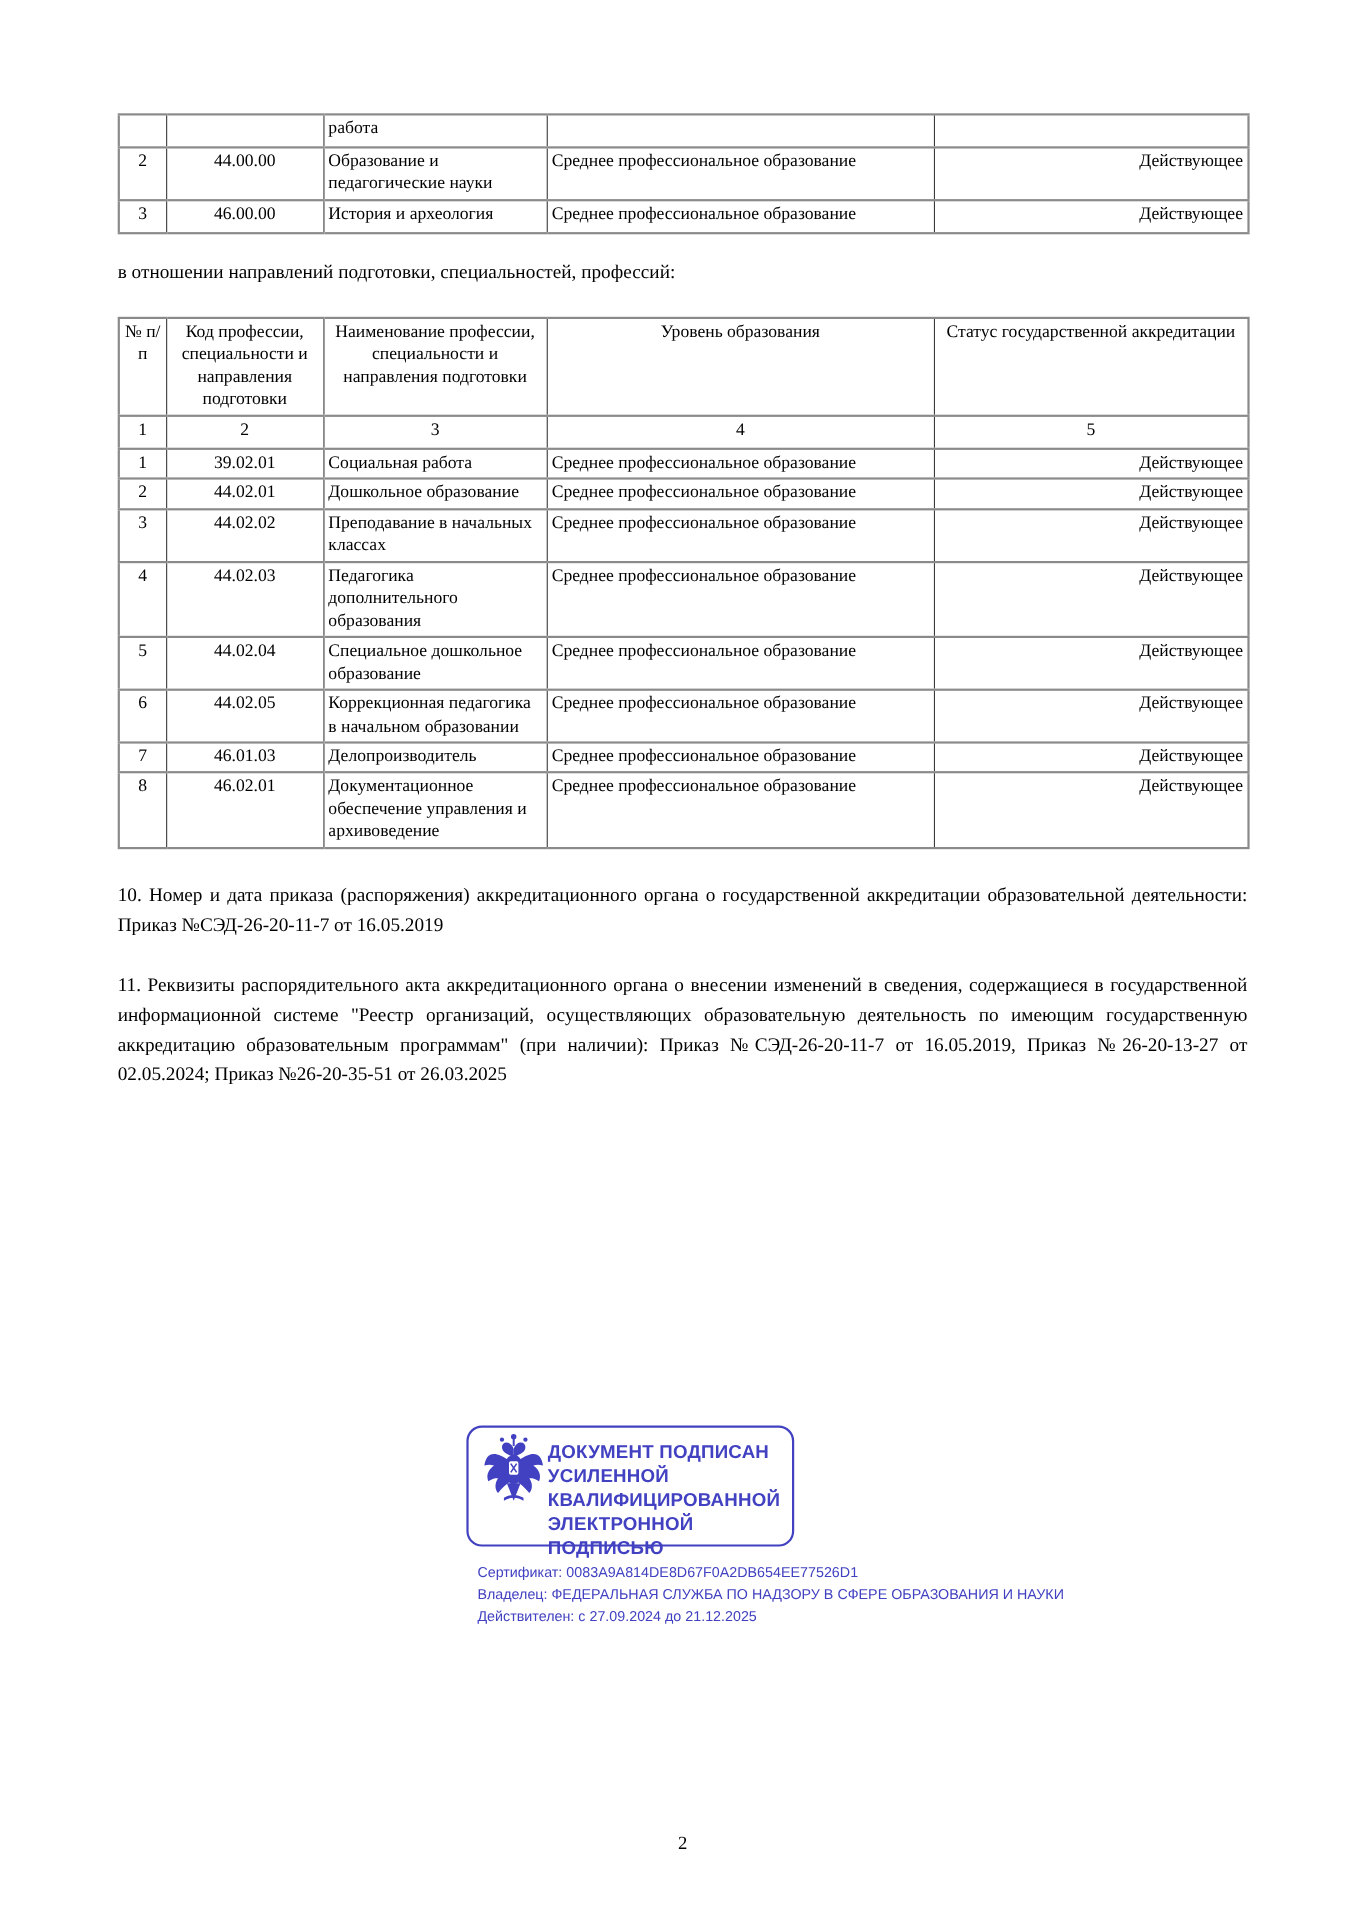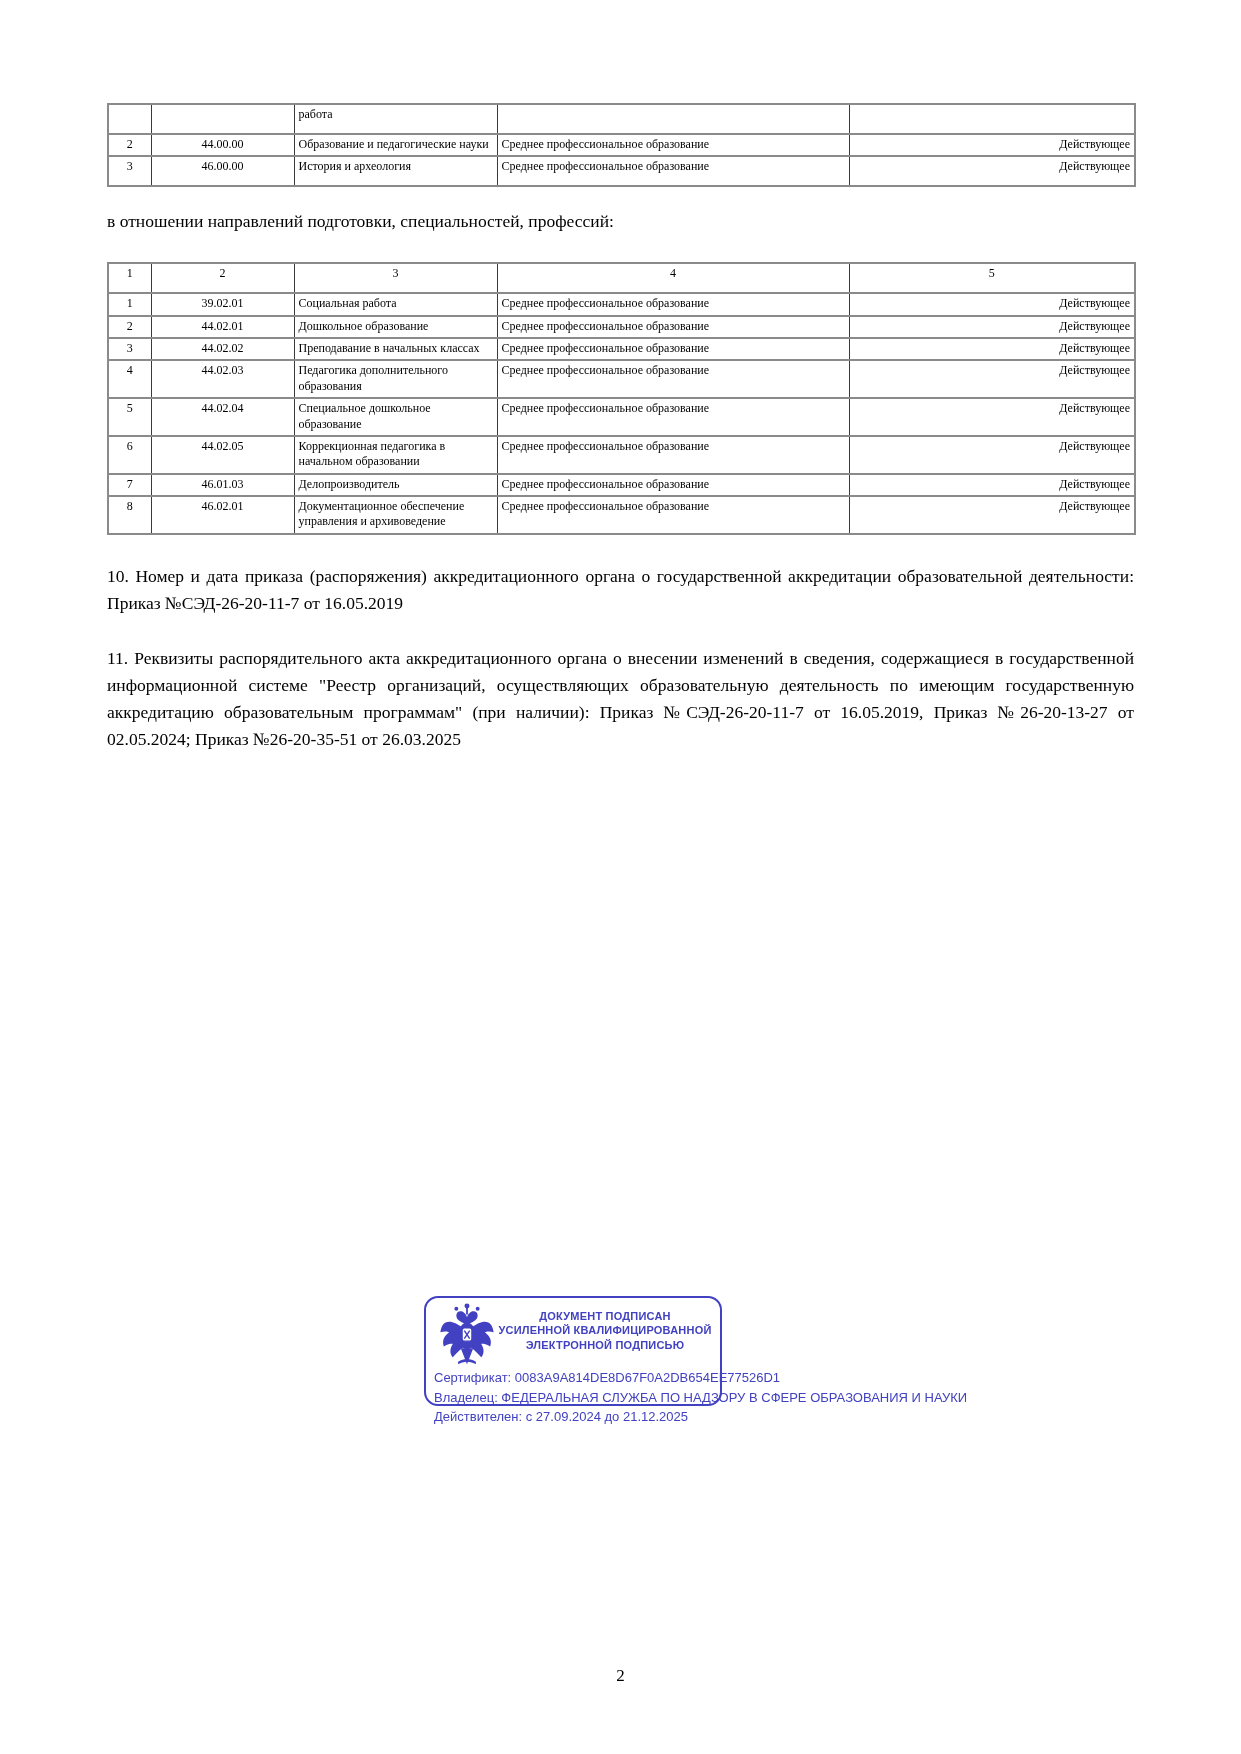--- a/index.html
+++ b/index.html
@@ -11,21 +11,21 @@
     font-family:"Liberation Serif","DejaVu Serif",serif;
     color:#000;
     box-sizing:border-box;
     padding:103px 107px 0 107px;
     overflow:hidden;
   }
   table.doc{
     border-collapse:collapse;
     width:1027px;
     table-layout:fixed;
-    font-size:12px;
+    font-size:16px;
     line-height:1.28;
   }
   table.doc td, table.doc th{
     border-top:2px solid #8a8a8a;
     border-bottom:2px solid #8a8a8a;
     border-left:1px solid #3a3a3a;
     border-right:1px solid #3a3a3a;
     padding:2px 4px 3px 4px;
     vertical-align:top;
     font-weight:normal;
@@ -63,23 +63,23 @@
     box-sizing:border-box;
     color:#4141c1;
     font-family:"Liberation Sans","DejaVu Sans",sans-serif;
     padding:5px 8px 2px 8px;
     background:#fff;
   }
   .stamp-top{display:flex;align-items:flex-start;}
   .stamp-emblem{width:62px;height:64px;flex:0 0 62px;margin-left:2px;}
   .stamp-titles{
     flex:1;
-    text-align:center;
+    text-align:left;
     font-weight:bold;
-    font-size:11px;
+    font-size:17px;
     line-height:1.3;
     padding-top:6px;
     letter-spacing:.2px;
   }
   .stamp-fine{
     font-size:13px;
     line-height:1.35;
     margin-top:2px;
     white-space:nowrap;
   }
@@ -134,20 +134,27 @@
 
   <table class="doc mt-main">
     <colgroup>
       <col style="width:43px">
         <col style="width:143px">
         <col style="width:203px">
         <col style="width:352px">
         <col style="width:286px">
     </colgroup>
     <tbody>
+        <tr>
+      <th class="hdr">№ п/п</th>
+      <th class="hdr">Код профессии, специальности и направления подготовки</th>
+      <th class="hdr">Наименование профессии, специальности и направления подготовки</th>
+      <th class="hdr">Уровень образования</th>
+      <th class="hdr">Статус государственной аккредитации</th>
+    </tr>
     <tr class="numrow" style="height:30px">
       <td>1</td>
       <td>2</td>
       <td>3</td>
       <td>4</td>
       <td>5</td>
     </tr>
     <tr>
       <td class="c-num">1</td>
       <td class="c-code">39.02.01</td>

